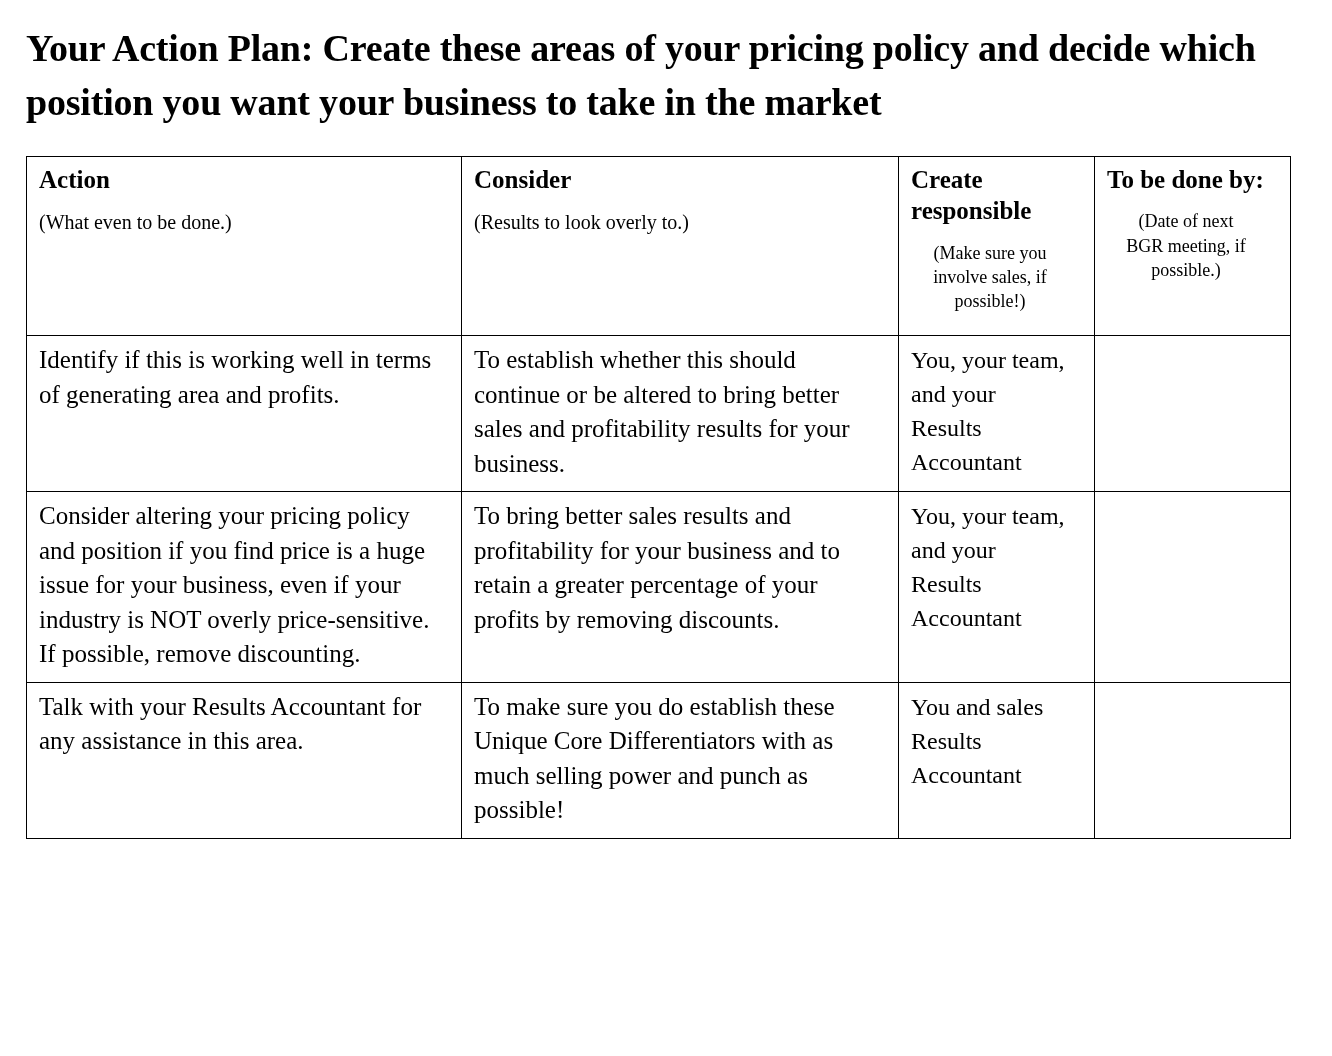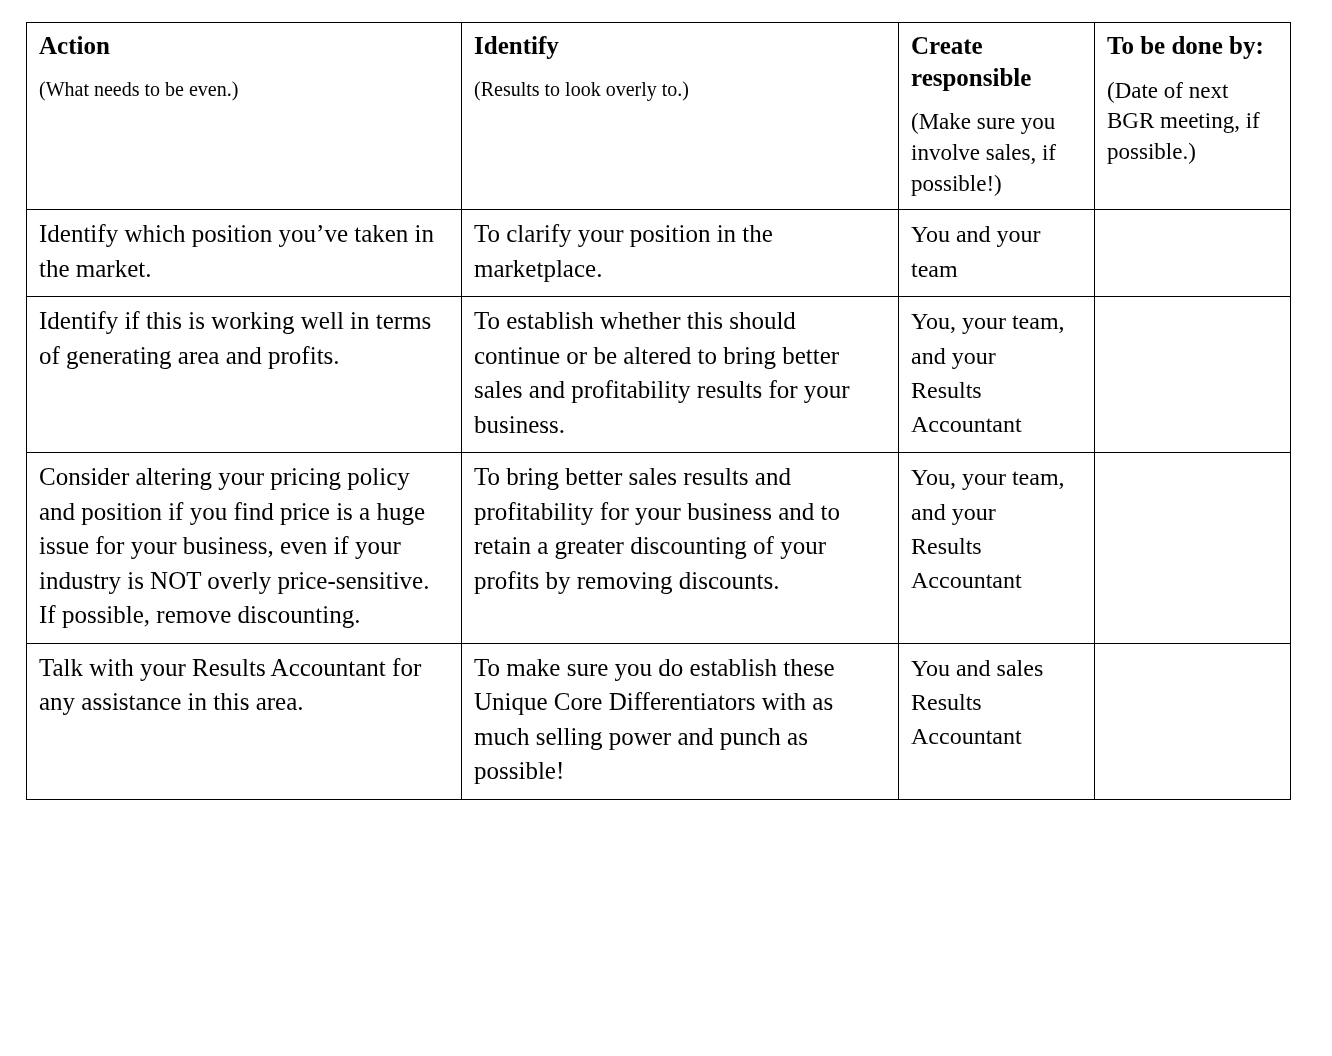--- a/index.html
+++ b/index.html
@@ -50,83 +50,71 @@
     font-size: 25px;
     line-height: 1.26;
     margin: 0 0 14px 0;
   }
   .hdr-sub {
     font-size: 20px;
     line-height: 1.3;
     margin: 0;
   }
   .hdr-sub-small {
-    font-size: 23px;
+    font-size: 18px;
     line-height: 1.34;
-    margin: 0;
+    margin: 12px;
+    text-align: center;
   }
   .cell-text {
     font-size: 25px;
     line-height: 1.38;
     margin: 0;
   }
   .cell-text-narrow {
     font-size: 24px;
     line-height: 1.42;
     margin: 0;
   }
   .empty-cell { min-height: 10px; }
 </style>
 </head>
 <body>
 
 <div class="page">
 
+  <h1 class="doc-title">Your Action Plan: Create these areas of your pricing policy and decide which position you want your business to take in the market</h1>
 
   <table class="action-table">
     <colgroup>
       <col class="c-action">
       <col class="c-outcome">
       <col class="c-person">
       <col class="c-date">
     </colgroup>
     <tbody>
       <tr>
         <td>
           <p class="hdr-title">Action</p>
-          <p class="hdr-sub">(What needs to be even.)</p>
+          <p class="hdr-sub">(What even to be done.)</p>
         </td>
         <td>
-          <p class="hdr-title">Identify</p>
+          <p class="hdr-title">Consider</p>
           <p class="hdr-sub">(Results to look overly to.)</p>
         </td>
         <td>
           <p class="hdr-title">Create responsible</p>
           <p class="hdr-sub-small">(Make sure you involve sales, if possible!)</p>
         </td>
         <td>
           <p class="hdr-title">To be done by:</p>
           <p class="hdr-sub-small">(Date of next BGR meeting, if possible.)</p>
         </td>
       </tr>
 
-      <tr>
-        <td>
-          <p class="cell-text">Identify which position you’ve taken in the market.</p>
-        </td>
-        <td>
-          <p class="cell-text">To clarify your position in the marketplace.</p>
-        </td>
-        <td>
-          <p class="cell-text-narrow">You and your team</p>
-        </td>
-        <td>
-          <p class="cell-text-narrow empty-cell"></p>
-        </td>
-      </tr>
 
       <tr>
         <td>
           <p class="cell-text">Identify if this is working well in terms of generating area and profits.</p>
         </td>
         <td>
           <p class="cell-text">To establish whether this should continue or be altered to bring better sales and profitability results for your business.</p>
         </td>
         <td>
           <p class="cell-text-narrow">You, your team, and your Results Accountant</p>
@@ -134,21 +122,21 @@
         <td>
           <p class="cell-text-narrow empty-cell"></p>
         </td>
       </tr>
 
       <tr>
         <td>
           <p class="cell-text">Consider altering your pricing policy and position if you find price is a huge issue for your business, even if your industry is NOT overly price-sensitive. If possible, remove discounting.</p>
         </td>
         <td>
-          <p class="cell-text">To bring better sales results and profitability for your business and to retain a greater discounting of your profits by removing discounts.</p>
+          <p class="cell-text">To bring better sales results and profitability for your business and to retain a greater percentage of your profits by removing discounts.</p>
         </td>
         <td>
           <p class="cell-text-narrow">You, your team, and your Results Accountant</p>
         </td>
         <td>
           <p class="cell-text-narrow empty-cell"></p>
         </td>
       </tr>
 
       <tr>

